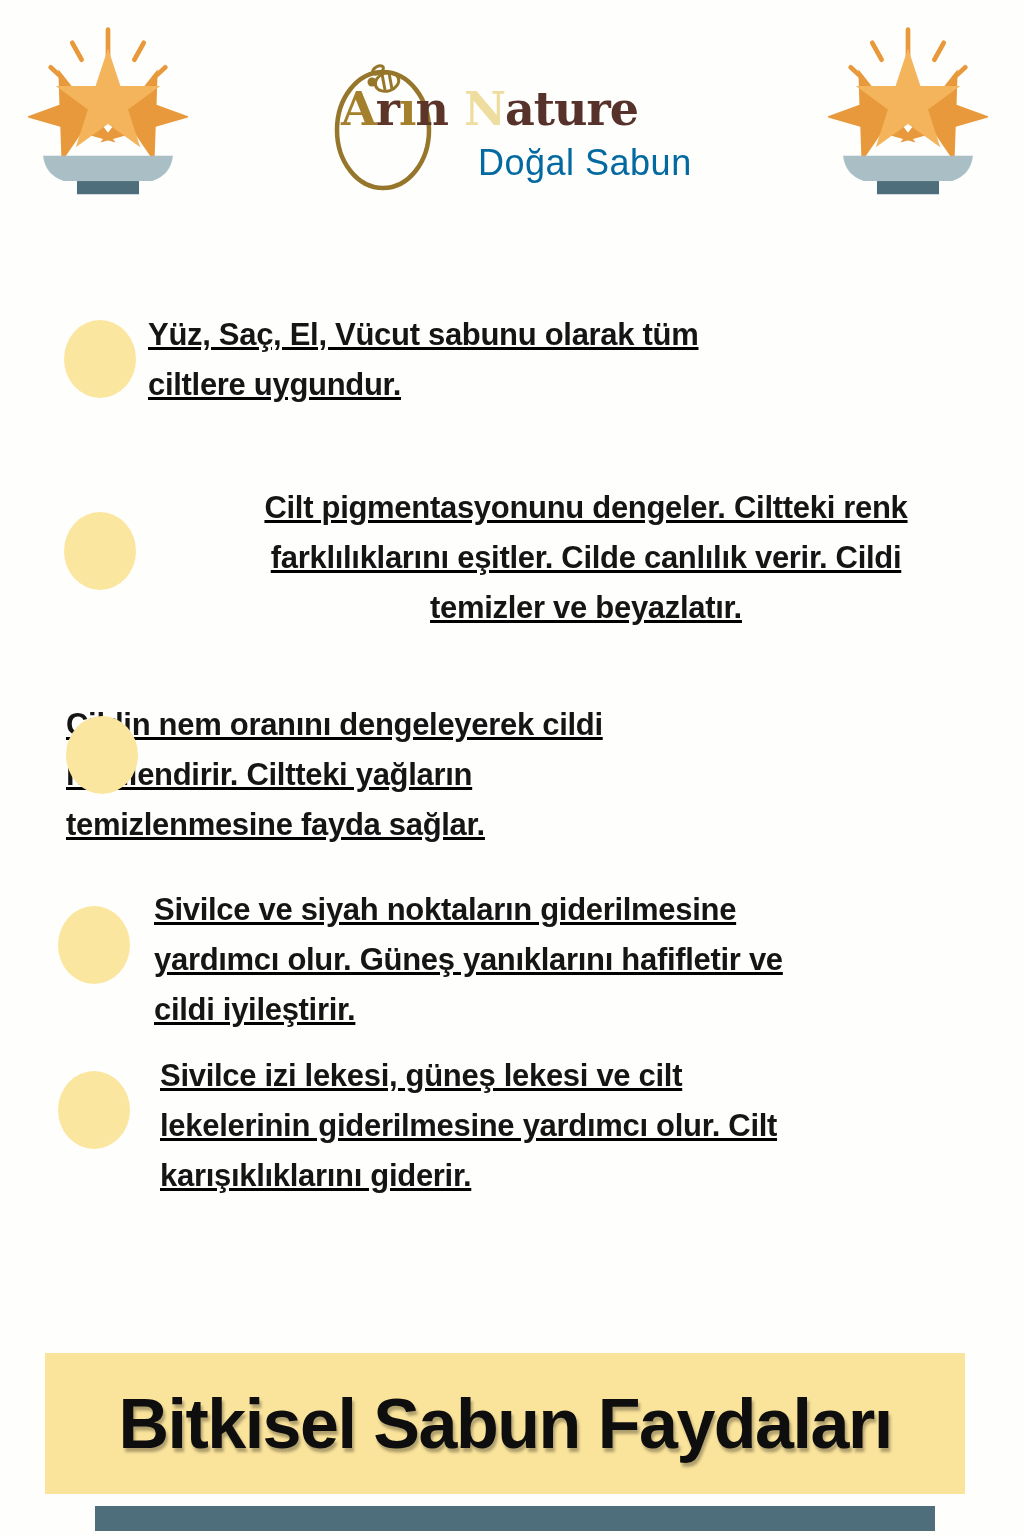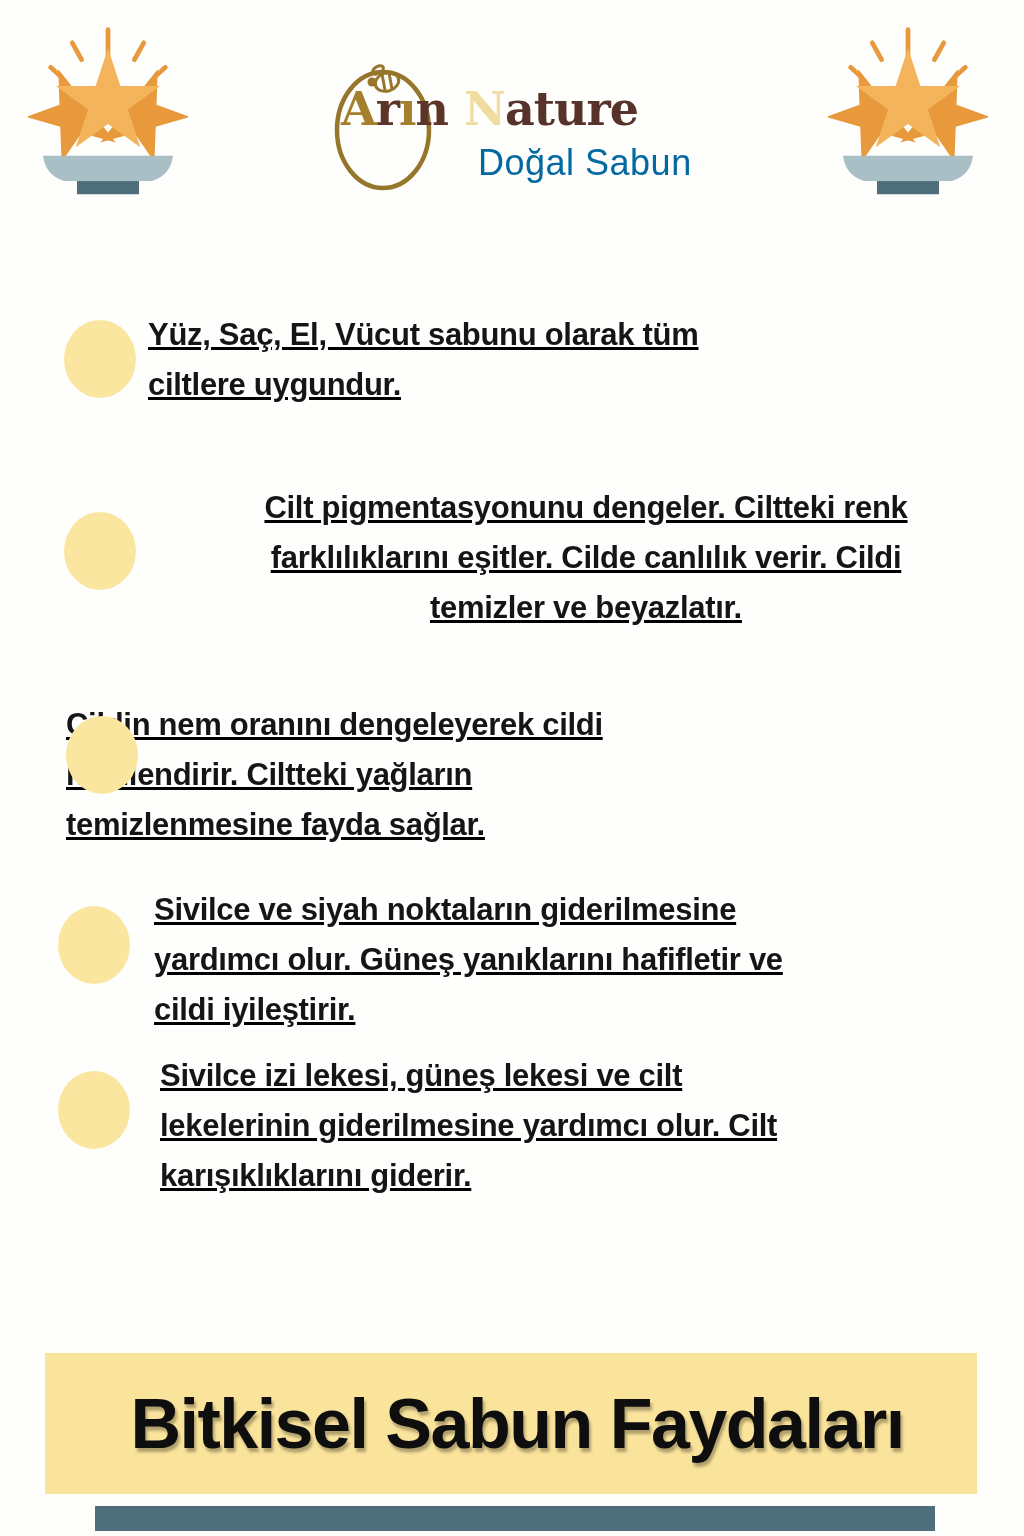--- a/index.html
+++ b/index.html
@@ -26,21 +26,21 @@
   .benefit{position:absolute;left:0;width:1024px;text-decoration:underline;}
   .bullet{position:absolute;display:block;width:72px;height:78px;border-radius:50%;background:#fbe6a0;}
   .benefit-text{margin:0;font-size:31px;line-height:50px;font-weight:700;color:#151515;letter-spacing:-0.3px;white-space:pre-line;}
   .b1{top:310px;} .b1 .bullet{left:64px;top:10px;} .b1 .benefit-text{margin-left:148px;}
   .b2{top:483px;text-align:center;} .b2 .bullet{left:64px;top:29px;} .b2 .benefit-text{margin-left:148px;}
   .b3{top:700px;} .b3 .bullet{left:66px;top:16px;} .b3 .benefit-text{margin-left:66px;}
   .b4{top:885px;} .b4 .bullet{left:58px;top:21px;} .b4 .benefit-text{margin-left:154px;}
   .b5{top:1051px;} .b5 .bullet{left:58px;top:20px;} .b5 .benefit-text{margin-left:160px;}
 
   
-  .banner{position:absolute;left:45px;top:1353px;width:920px;height:141px;background:#fae39b;display:flex;align-items:center;justify-content:center;padding-left:12px;}
+  .banner{position:absolute;left:45px;top:1353px;width:920px;height:141px;background:#fae39b;display:flex;align-items:center;justify-content:center;}
   .banner h1{margin:0;font-size:70px;font-weight:700;color:#0e0e0e;letter-spacing:-1.5px;white-space:nowrap;text-shadow:2px 4px 3px rgba(0,0,0,0.30);}
 
   .footer-bar{position:absolute;left:95px;top:1506px;width:840px;height:25px;background:#4e6e7b;}
 </style>
 </head>
 <body>
 
 <div class="page">
 
   <svg width="0" height="0" style="position:absolute" aria-hidden="true">

